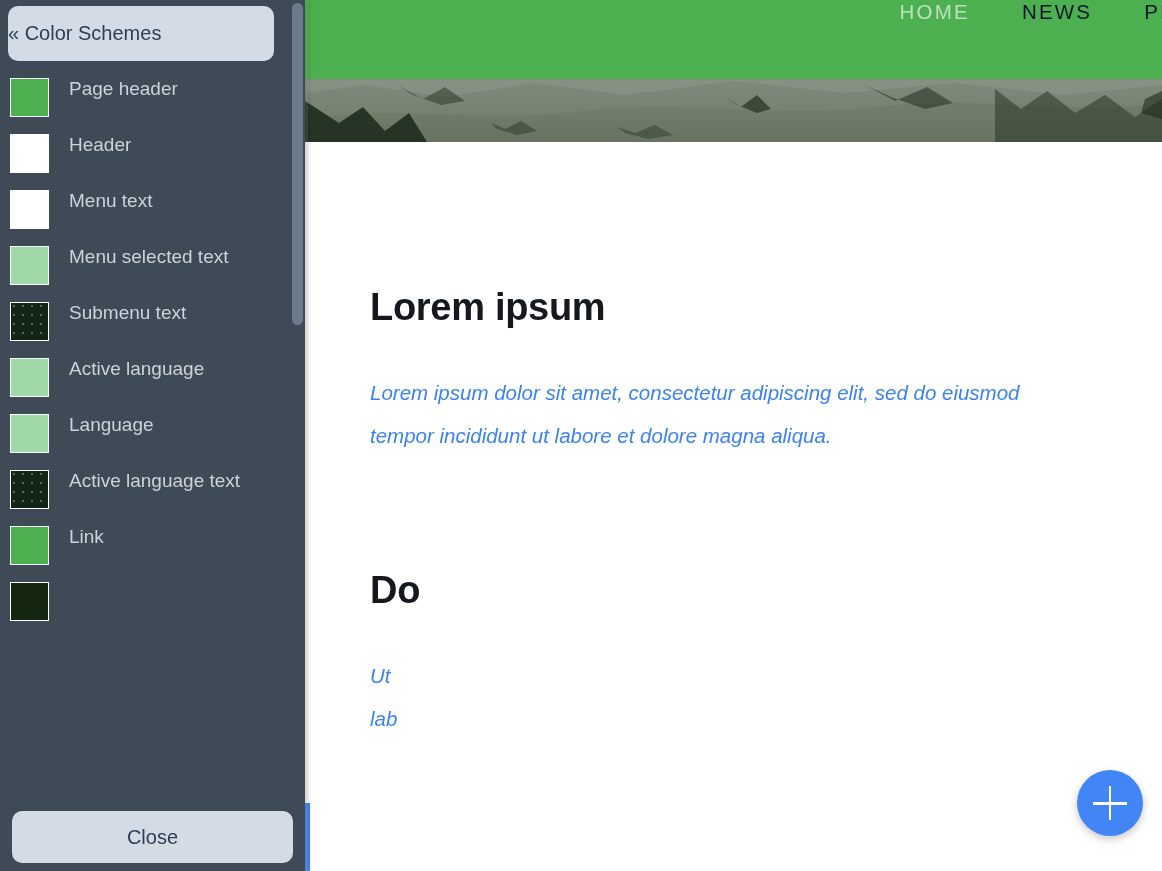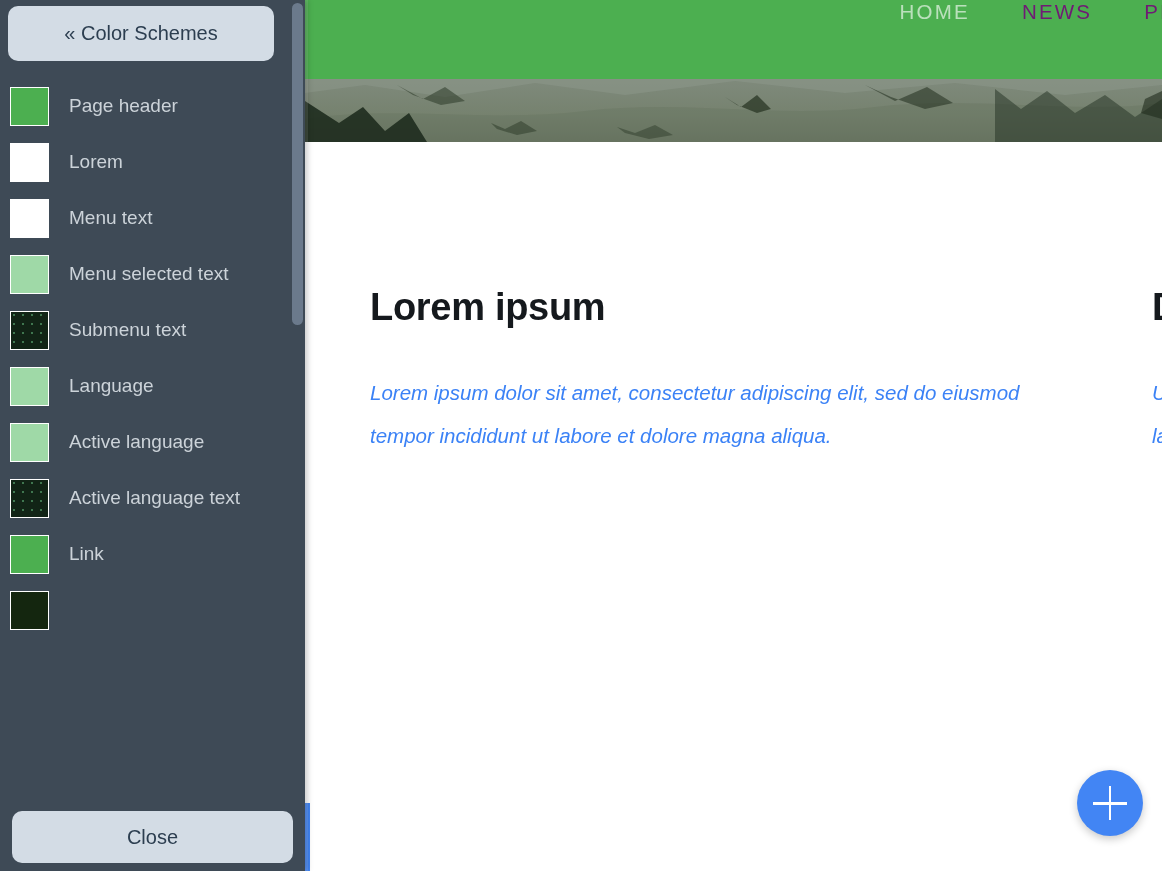--- a/index.html
+++ b/index.html
@@ -49,41 +49,42 @@
   }
 
   .nav-item {
     font-size: 20.5px;
     letter-spacing: 2.2px;
     font-weight: 400;
     white-space: nowrap;
     font-family: "Liberation Sans", sans-serif;
   }
   .nav-item.dim   { color: rgba(255,255,255,0.62); }
-  .nav-item.bright{ color: #701a75; }
+  .nav-item.bright{ color: #0f172a; }
 
   
   #hero {
     position: relative;
     height: 63px;
     overflow: hidden;
     background: #6f7a6c;
   }
   #hero svg { display: block; width: 100%; height: 100%; }
 
   #site-body {
     background: #ffffff;
     position: relative;
     height: 729px;
   }
 
   .columns {
     display: flex;
     padding: 144px 0 0 65px;
     gap: 112px;
+    flex-direction: column;
   }
   .col { width: 670px; flex: 0 0 auto; }
   .col.second { width: 420px; }
 
   .col h2 {
     margin: 0 0 42px 0;
     font-size: 38px;
     font-weight: 700;
     color: #15191d;
     letter-spacing: -0.3px;
@@ -156,21 +157,21 @@
   #panel-header {
     position: absolute;
     left: 8px;
     top: 6px;
     width: 266px;
     height: 55px;
     background: #d3dce5;
     border-radius: 10px;
     display: flex;
     align-items: center;
-    justify-content: center;
+    justify-content: flex-start;
     color: #2c3e50;
     font-size: 20px;
     font-weight: 400;
     cursor: pointer;
     font-family: "Liberation Sans", sans-serif;
   }
 
   #scroll-area {
     position: absolute;
     left: 0;
@@ -182,21 +183,21 @@
 
   #color-list {
     position: absolute;
     left: 0;
     top: 0;
     width: 290px;
   }
 
   .color-row {
     display: flex;
-    align-items: center;
+    align-items: flex-start;
     height: 56px;
     padding-left: 10px;
     cursor: pointer;
   }
 
   .swatch {
     width: 39px;
     height: 39px;
     flex: 0 0 auto;
     border: 1px solid #ffffff;
@@ -361,41 +362,41 @@
     </div>
 
     <div id="scroll-area">
       <div id="color-list">
           <div class="color-row">
             <div class="swatch" style="background: rgb(76, 175, 80);"></div>
             <div class="color-label">Page header</div>
           </div>
           <div class="color-row">
             <div class="swatch" style="background: rgb(255, 255, 255);"></div>
-            <div class="color-label">Lorem</div>
+            <div class="color-label">Header</div>
           </div>
           <div class="color-row">
             <div class="swatch" style="background: rgb(255, 255, 255);"></div>
             <div class="color-label">Menu text</div>
           </div>
           <div class="color-row">
             <div class="swatch" style="background: rgb(159, 217, 167);"></div>
             <div class="color-label">Menu selected text</div>
           </div>
           <div class="color-row">
             <div class="swatch alpha dark" style="background: rgb(17, 36, 22);"></div>
             <div class="color-label">Submenu text</div>
           </div>
           <div class="color-row">
             <div class="swatch" style="background: rgb(159, 217, 167);"></div>
+            <div class="color-label">Active language</div>
+          </div>
+          <div class="color-row">
+            <div class="swatch" style="background: rgb(159, 217, 167);"></div>
             <div class="color-label">Language</div>
-          </div>
-          <div class="color-row">
-            <div class="swatch" style="background: rgb(159, 217, 167);"></div>
-            <div class="color-label">Active language</div>
           </div>
           <div class="color-row">
             <div class="swatch alpha dark" style="background: rgb(17, 36, 22);"></div>
             <div class="color-label">Active language text</div>
           </div>
           <div class="color-row">
             <div class="swatch" style="background: rgb(76, 175, 80);"></div>
             <div class="color-label">Link</div>
           </div>
           <div class="color-row">

